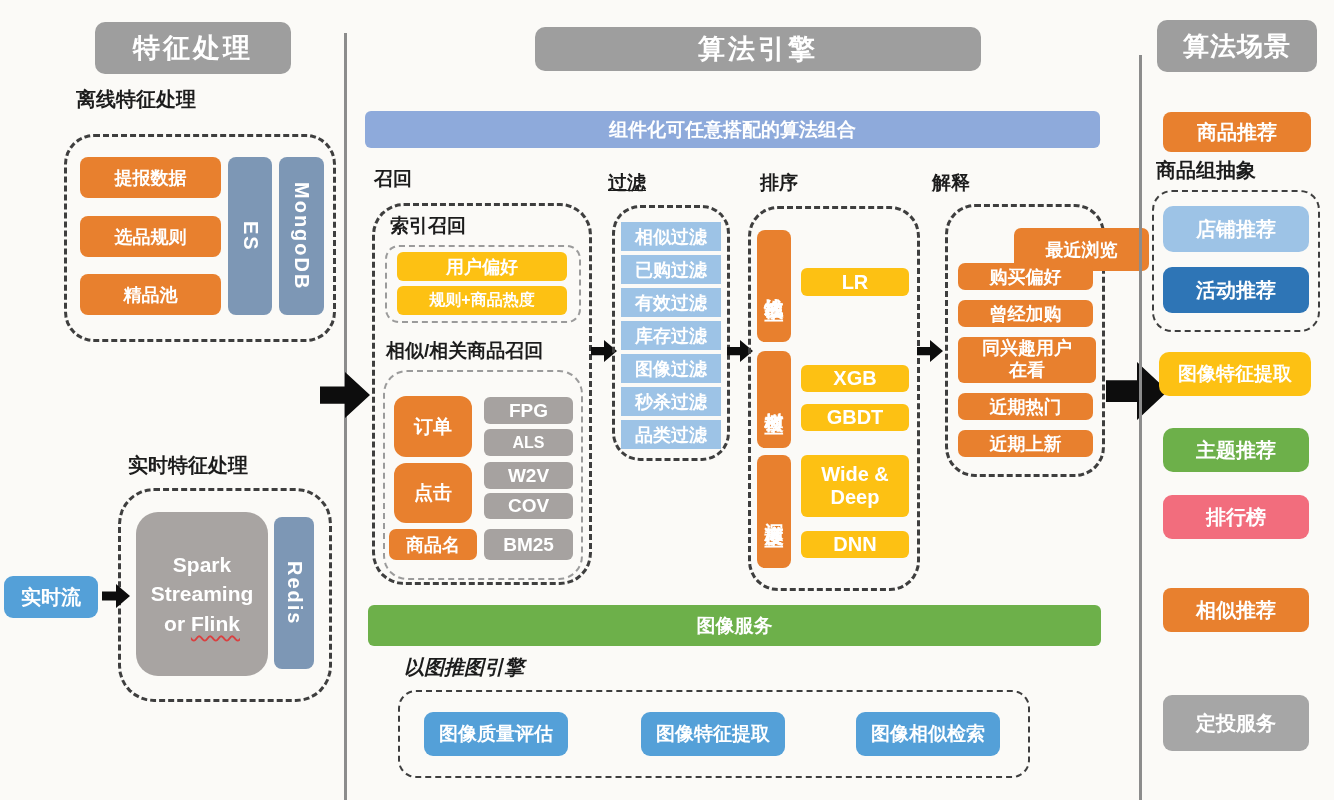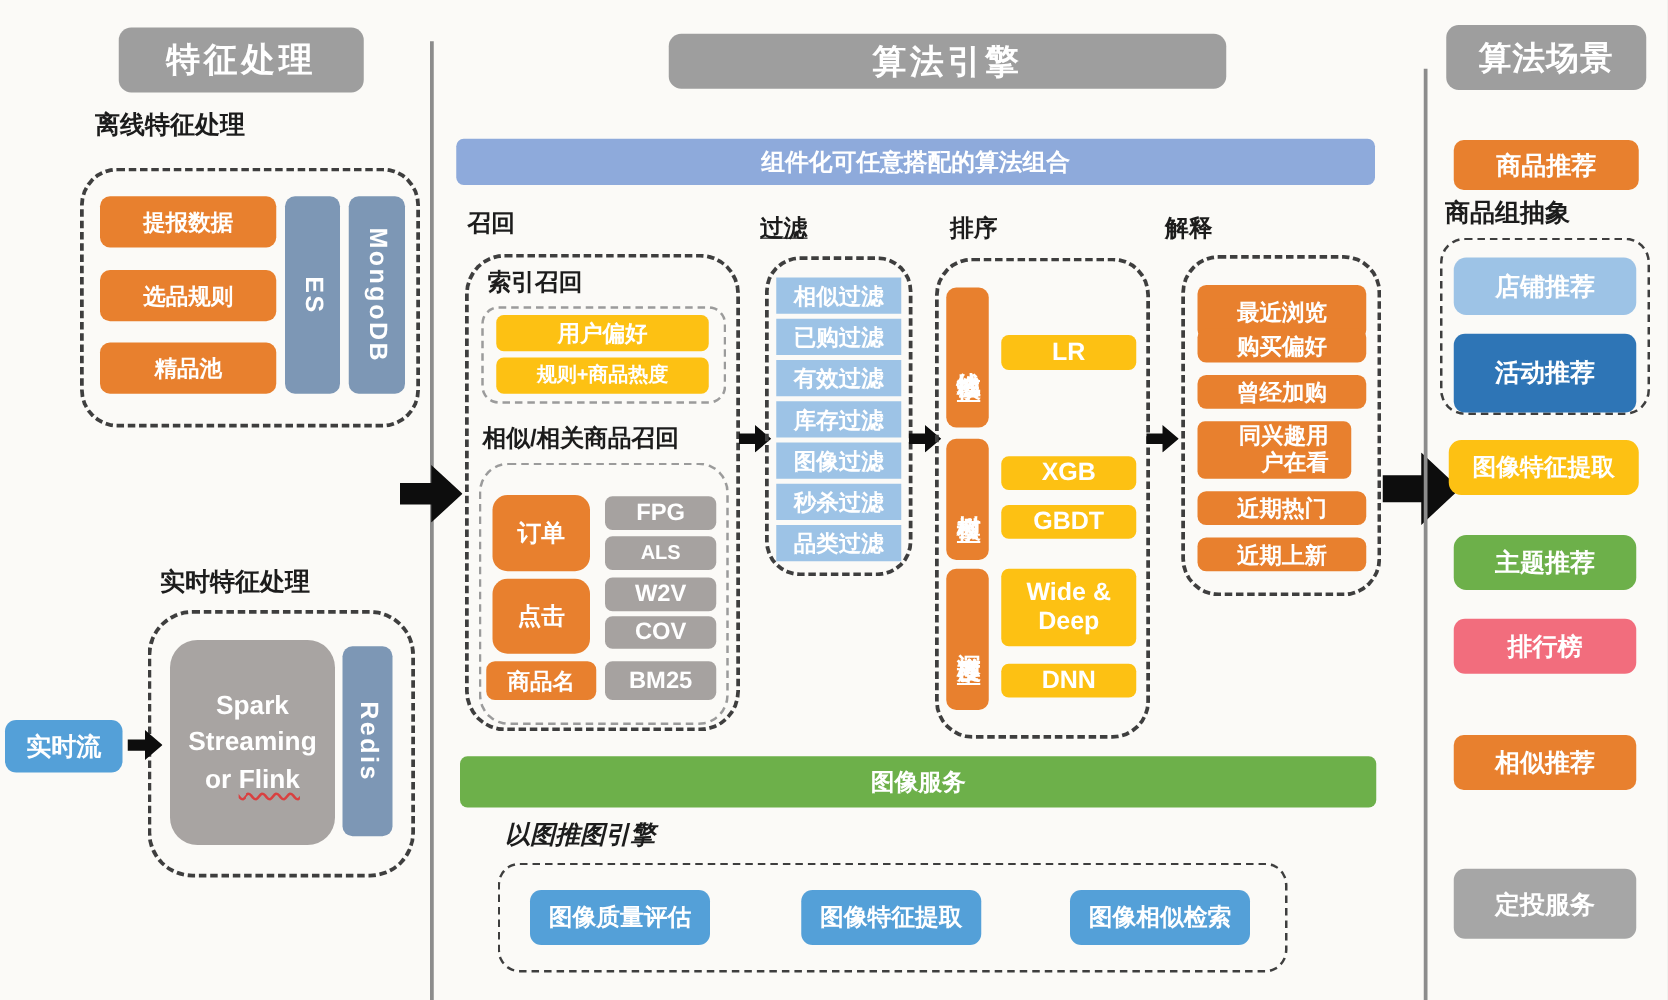--- a/index.html
+++ b/index.html
@@ -132,24 +132,24 @@
   <div class="abs flex wbox yellow" style="left:801px;top:455px;width:108px;height:62px;font-size:20px;padding:0 14px;">Wide &amp; Deep</div>
   <div class="abs flex wbox yellow" style="left:801px;top:531px;width:108px;height:27px;font-size:20px;">DNN</div>
 
   <div class="abs arrow" style="left:917px;top:340px;width:26px;height:22px;">
     <svg viewBox="0 0 60 48" preserveAspectRatio="none">
         <path d="M0 15 H30 V0 L60 24 L30 48 V33 H0 Z"></path>
       </svg>
   </div>
 
   <div class="abs dash" style="left:945px;top:204px;width:160px;height:273px;border-radius:30px;"></div>
-  <div class="abs flex wbox orange" style="left:958px;top:228px;width:135px;height:43px;border-radius:7px;">最近浏览</div>
+  <div class="abs flex wbox orange" style="left:1014px;top:228px;width:135px;height:43px;border-radius:7px;">最近浏览</div>
   <div class="abs flex wbox orange" style="left:958px;top:263px;width:135px;height:27px;border-radius:7px;">购买偏好</div>
   <div class="abs flex wbox orange" style="left:958px;top:300px;width:135px;height:27px;border-radius:7px;">曾经加购</div>
-  <div class="abs flex wbox orange" style="left:958px;top:337px;width:123px;height:46px;border-radius:6px;padding:0 18px;line-height:1.2;text-align:right;">同兴趣用户在看</div>
+  <div class="abs flex wbox orange" style="left:958px;top:337px;width:138px;height:46px;border-radius:6px;padding:0 18px;line-height:1.2;">同兴趣用户在看</div>
   <div class="abs flex wbox orange" style="left:958px;top:393px;width:135px;height:27px;border-radius:7px;">近期热门</div>
   <div class="abs flex wbox orange" style="left:958px;top:430px;width:135px;height:27px;border-radius:7px;">近期上新</div>
 
   <div class="abs arrow" style="left:1106px;top:362px;width:62px;height:58px;">
     <svg viewBox="0 0 60 48" preserveAspectRatio="none">
         <path d="M0 15 H30 V0 L60 24 L30 48 V33 H0 Z"></path>
       </svg>
   </div>
 
   <div class="abs flex banner-green" style="left:368px;top:605px;width:733px;height:41px;">图像服务</div>
@@ -162,21 +162,21 @@
   <div class="abs vline" style="left:1139px;top:55px;height:745px;"></div>
 
   <div class="abs flex hdr" style="left:1157px;top:20px;width:160px;height:52px;font-size:26px;letter-spacing:1px;">算法场景</div>
 
   <div class="abs flex wbox orange" style="left:1163px;top:112px;width:148px;height:40px;font-size:20px;">商品推荐</div>
 
   <div class="abs lbl" style="left:1156px;top:157px;">商品组抽象</div>
 
   <div class="abs dash" style="left:1152px;top:190px;width:168px;height:142px;border-radius:20px;border-width:2.5px;"></div>
   <div class="abs flex wbox lblue" style="left:1163px;top:206px;width:146px;height:46px;font-size:20px;border-radius:10px;">店铺推荐</div>
-  <div class="abs flex wbox dblue" style="left:1163px;top:267px;width:146px;height:63px;font-size:20px;">活动推荐</div>
+  <div class="abs flex wbox dblue" style="left:1163px;top:267px;width:146px;height:46px;font-size:20px;">活动推荐</div>
 
   <div class="abs flex wbox yellow" style="left:1159px;top:352px;width:152px;height:44px;font-size:19px;border-radius:10px;">图像特征提取</div>
   <div class="abs flex wbox green" style="left:1163px;top:428px;width:146px;height:44px;font-size:20px;border-radius:10px;">主题推荐</div>
   <div class="abs flex wbox pink" style="left:1163px;top:495px;width:146px;height:44px;font-size:20px;">排行榜</div>
   <div class="abs flex wbox orange" style="left:1163px;top:588px;width:146px;height:44px;font-size:20px;">相似推荐</div>
   <div class="abs flex wbox" style="left:1163px;top:695px;width:146px;height:56px;font-size:20px;background:#a6a6a6;border-radius:9px;">定投服务</div>
 
 </div>
 
 </body></html>

